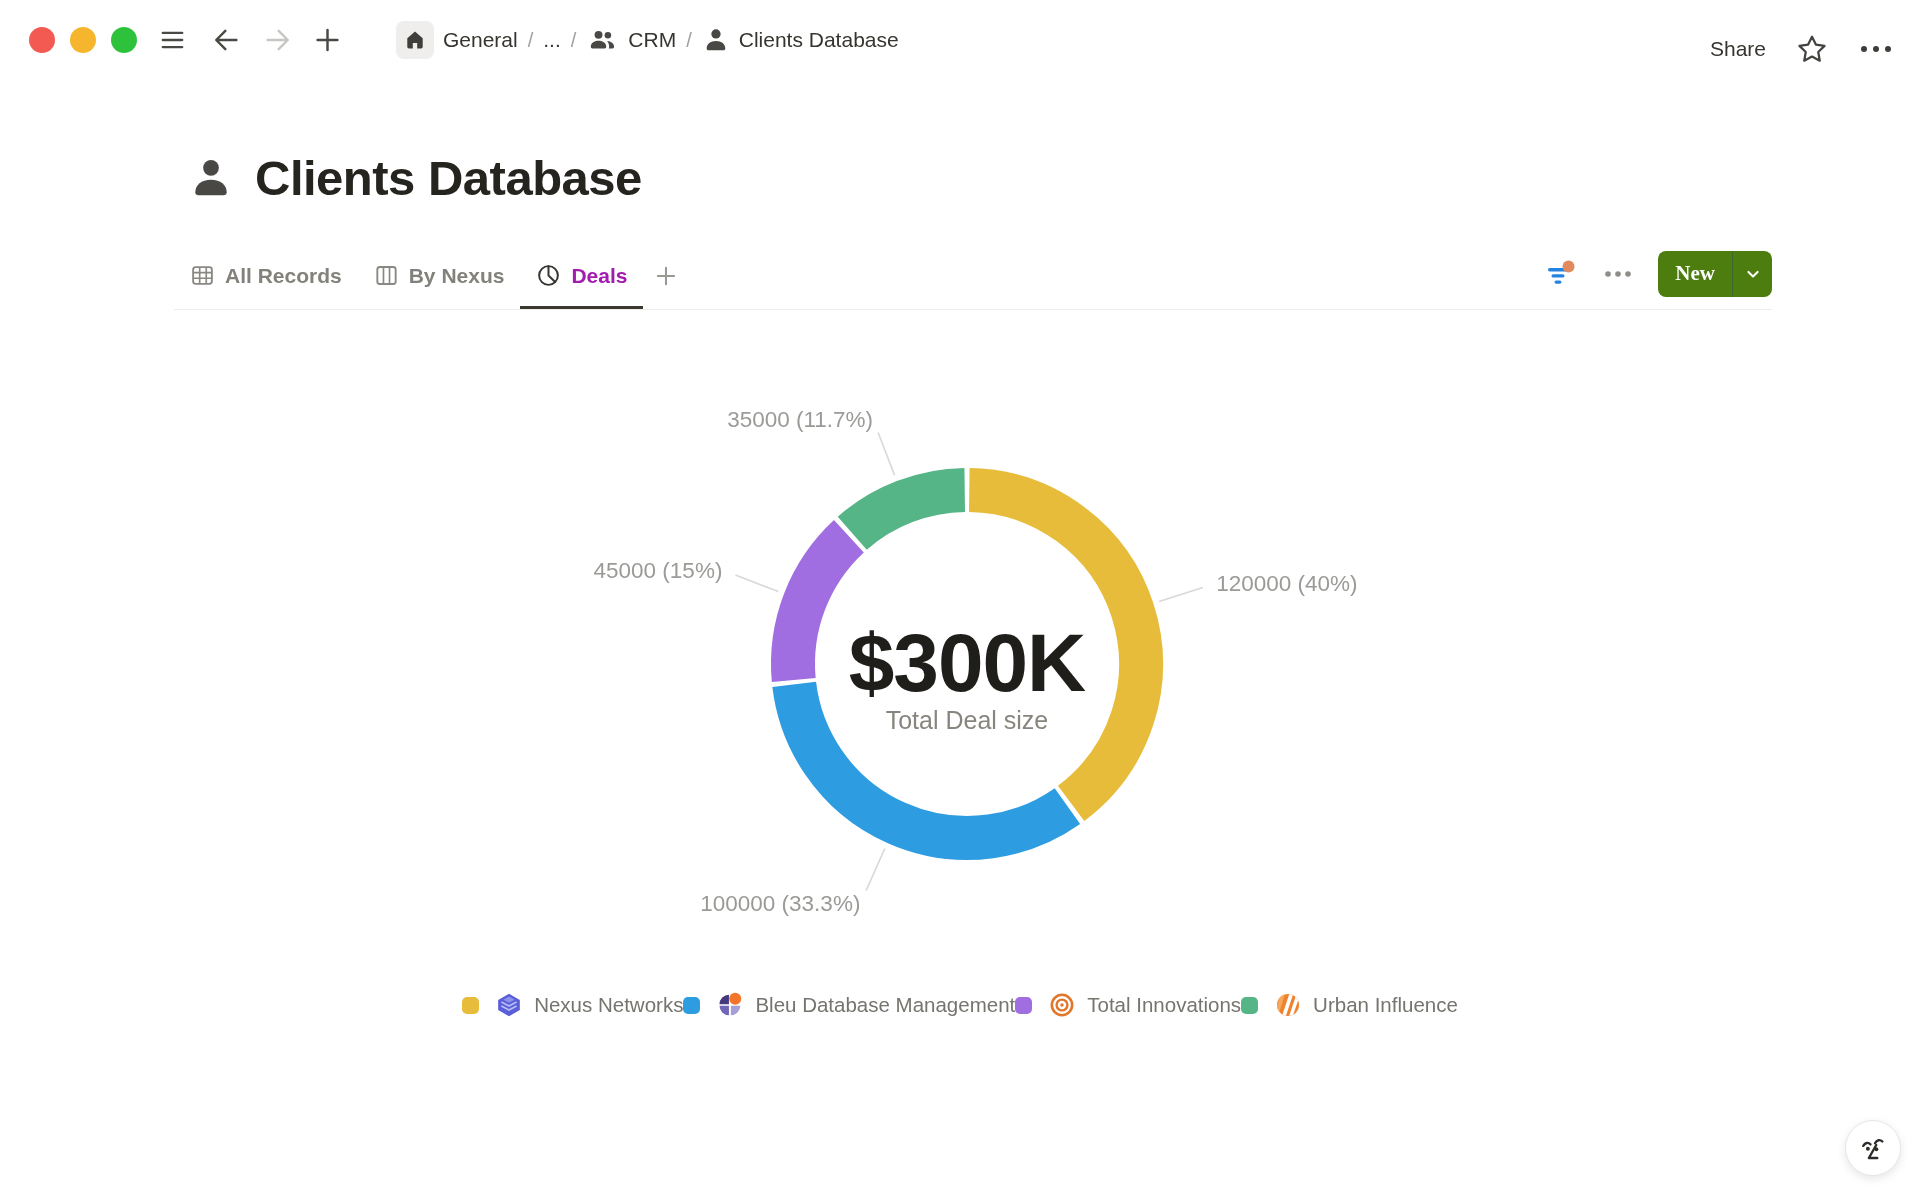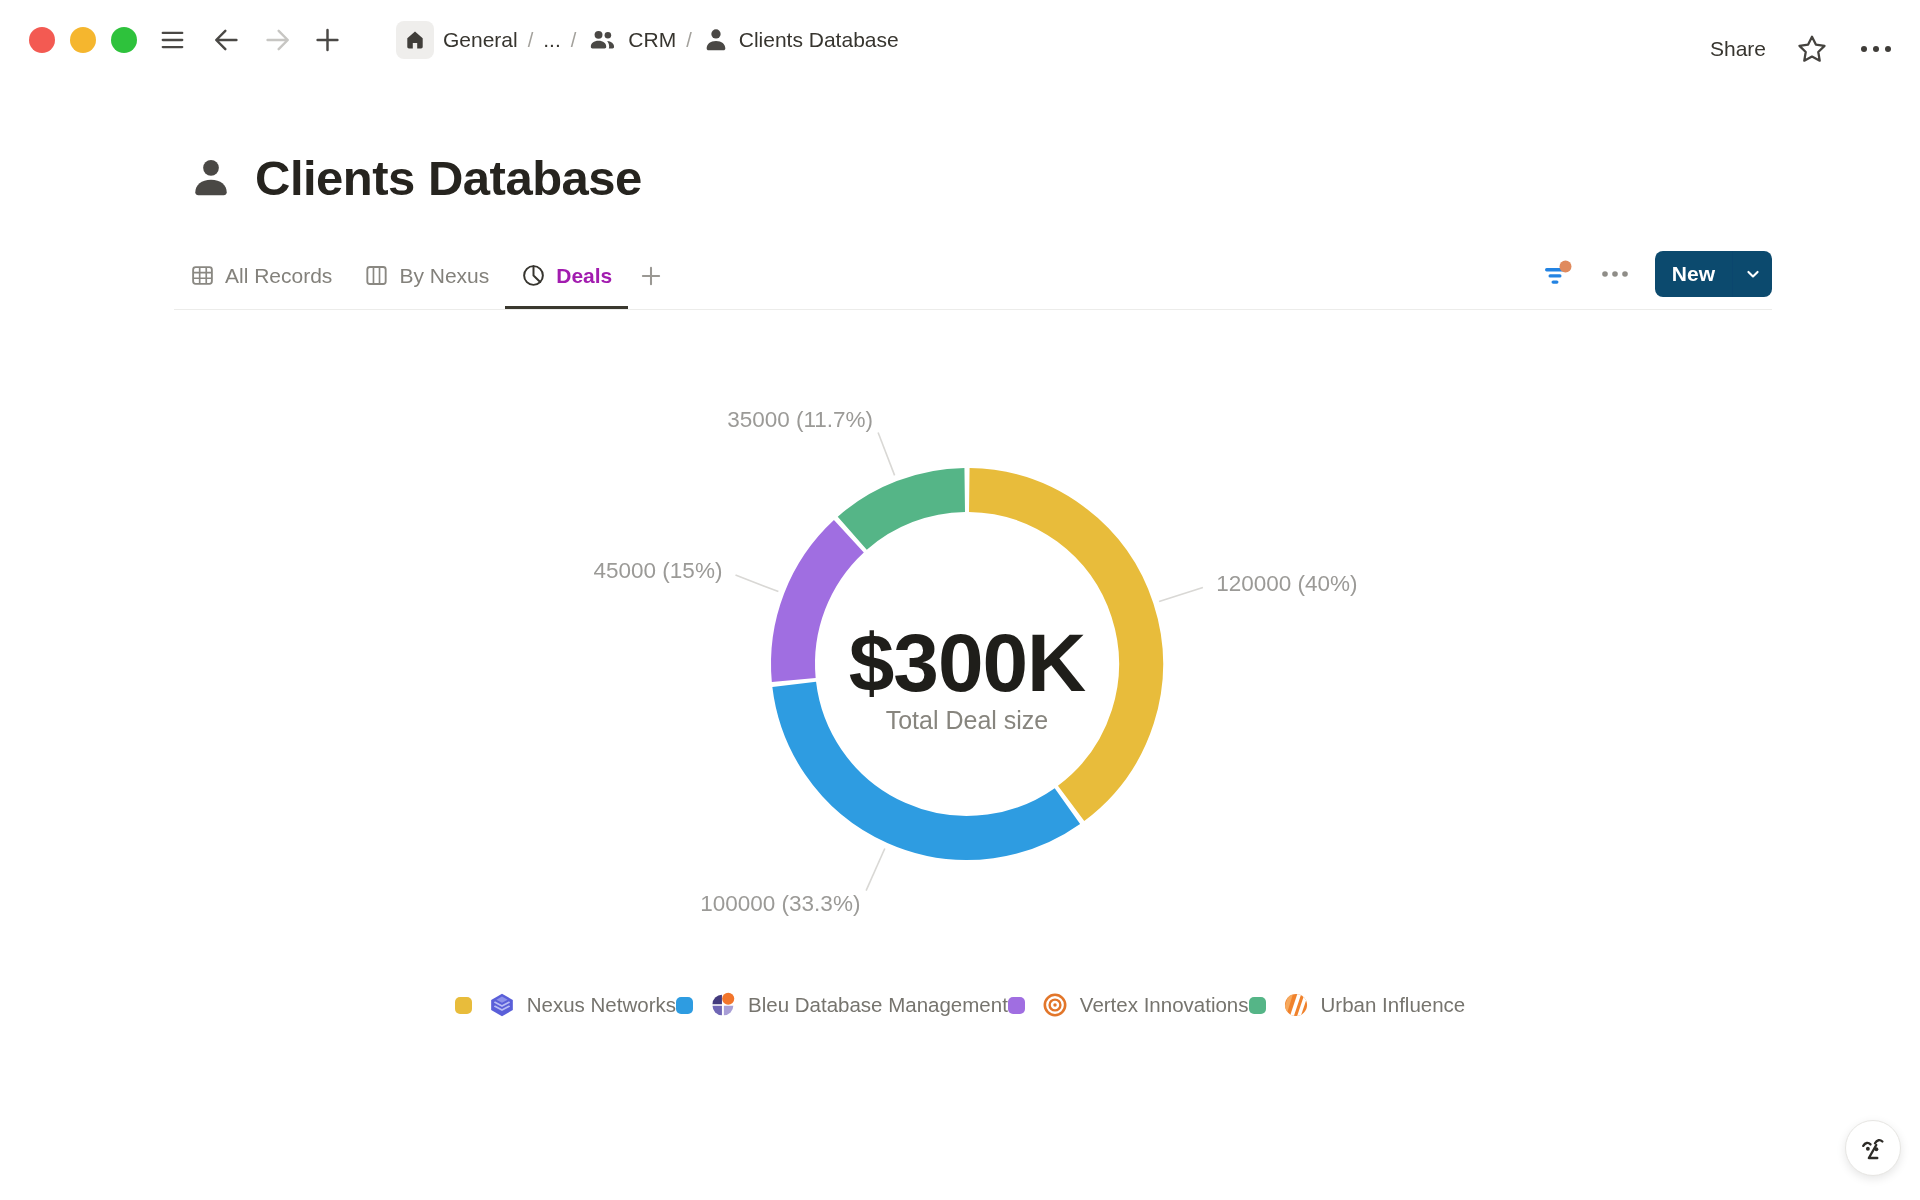--- a/index.html
+++ b/index.html
@@ -27,21 +27,21 @@
   .tb-right { position: absolute; right: 26px; top: 9px; height: 80px; display: flex; align-items: center; gap: 30px; }
   .share-label { font-size: 21px; color: #37352f; }
 
   
   .page-title-row { position: absolute; left: 188px; top: 150px; display: flex; align-items: center; gap: 21px; }
   .page-title-text { font-size: 49px; font-weight: 700; color: #26241f; letter-spacing: -0.5px; }
 
   
   .tabs-bar { position: absolute; left: 174px; right: 148px; top: 242px; height: 68px; border-bottom: 1px solid #ececea; display: flex; align-items: stretch; justify-content: space-between; }
   .tabs-left { display: flex; align-items: stretch; }
-  .tab { display: flex; align-items: center; gap: 10px; padding: 0 16px; font-size: 21px; color: #83817b; cursor: default; }
+  .tab { display: flex; align-items: center; gap: 10px; padding: 0 16px; font-size: 21px; color: #83817b; cursor: default; font-weight: bold; }
   .tab .tab-ic { color: #8a8882; }
   .tab.active { color: #a21caf; font-weight: 600; border-bottom: 3px solid #3a382f; padding-top: 3px; }
   .tab.active .tab-ic { color: #37352f; }
   .tab-add { display: flex; align-items: center; padding: 0 10px; color: #9a9893; }
   .tabs-right { display: flex; align-items: center; gap: 22px; padding-bottom: 4px; }
   .filter-btn, .more-btn { display: flex; align-items: center; justify-content: center; width: 36px; height: 36px; border-radius: 6px; }
   .new-btn { height: 46px; border-radius: 8px; background: #2383e2; color: #fff; display: flex; align-items: center; overflow: hidden; cursor: default; }
   .new-btn-label { font-size: 21px; font-weight: 600; padding: 0 17px; }
   .new-btn-caret { width: 40px; height: 46px; display: flex; align-items: center; justify-content: center; border-left: 1px solid rgba(10,60,110,0.28); }
 
@@ -185,21 +185,21 @@
         <circle cx="24.5" cy="6.5" r="6" fill="#e08a5d"></circle>
       </svg>
     </div>
     <div class="more-btn">
       <svg width="32" height="28" viewBox="0 0 32 24">
           <circle cx="6" cy="12" r="2.8" fill="#8f8d88"></circle>
           <circle cx="16" cy="12" r="2.8" fill="#8f8d88"></circle>
           <circle cx="26" cy="12" r="2.8" fill="#8f8d88"></circle>
         </svg>
     </div>
-    <div class="new-btn" style="background: #0c4a6e;">
+    <div class="new-btn" style="background: #4d7c0f; font-family: Liberation Serif, serif;">
       <span class="new-btn-label">New</span>
       <span class="new-btn-caret">
         <svg width="20" height="20" viewBox="0 0 24 24">
             <path d="M6.5 9.5 12 15l5.5-5.5" stroke="#ffffff" stroke-width="2.5" fill="none" stroke-linecap="round" stroke-linejoin="round"></path>
           </svg>
       </span>
     </div>
   </div>
 </div>
 
@@ -251,21 +251,21 @@
 
   <div class="legend-item">
     <span class="legend-swatch" style="background: rgb(160, 110, 225);"></span>
     <span class="legend-logo">
       <svg width="26" height="26" viewBox="0 0 24 24">
         <circle cx="12" cy="12" r="9.4" fill="none" stroke="#e2762a" stroke-width="2.4"></circle>
         <circle cx="12" cy="12" r="5" fill="none" stroke="#e2762a" stroke-width="2.2"></circle>
         <circle cx="12" cy="12" r="1.6" fill="#e2762a"></circle>
       </svg>
     </span>
-    <span class="legend-label">Vertex Innovations</span>
+    <span class="legend-label">Total Innovations</span>
   </div>
 
   <div class="legend-item">
     <span class="legend-swatch" style="background: rgb(85, 181, 135);"></span>
     <span class="legend-logo">
       <svg width="26" height="26" viewBox="0 0 24 24">
         <defs>
             <clipPath id="uic">
               <circle cx="12" cy="12" r="10.2"></circle>
             </clipPath>

